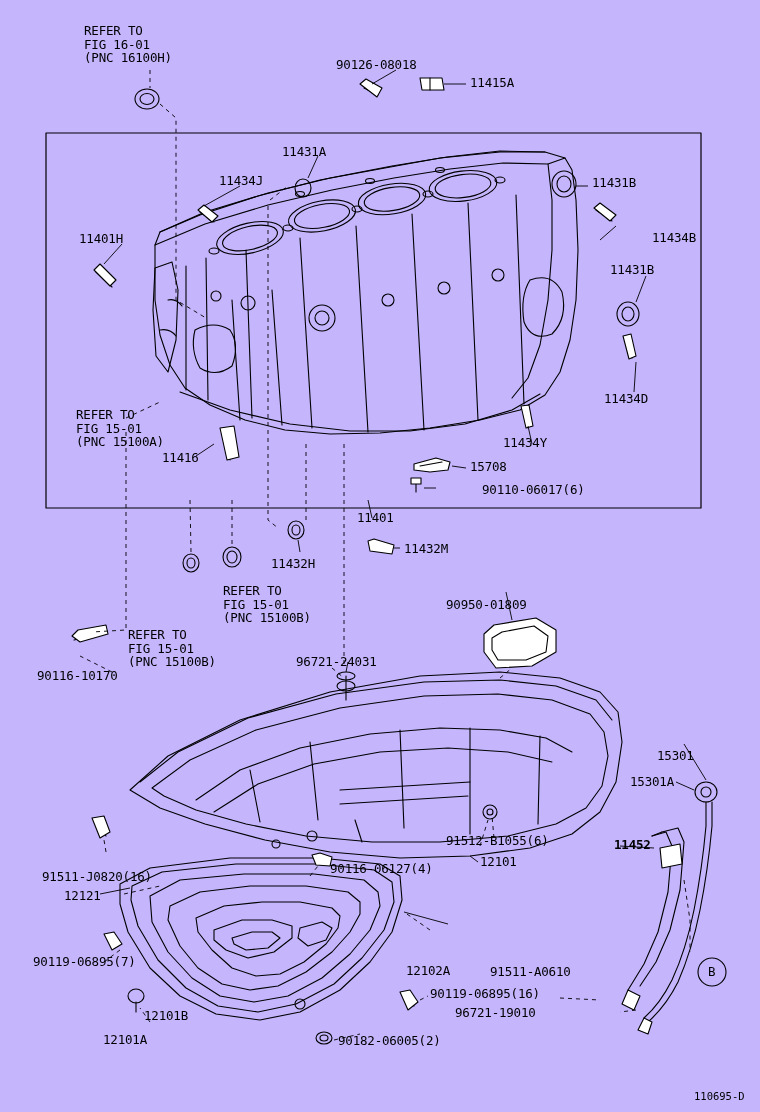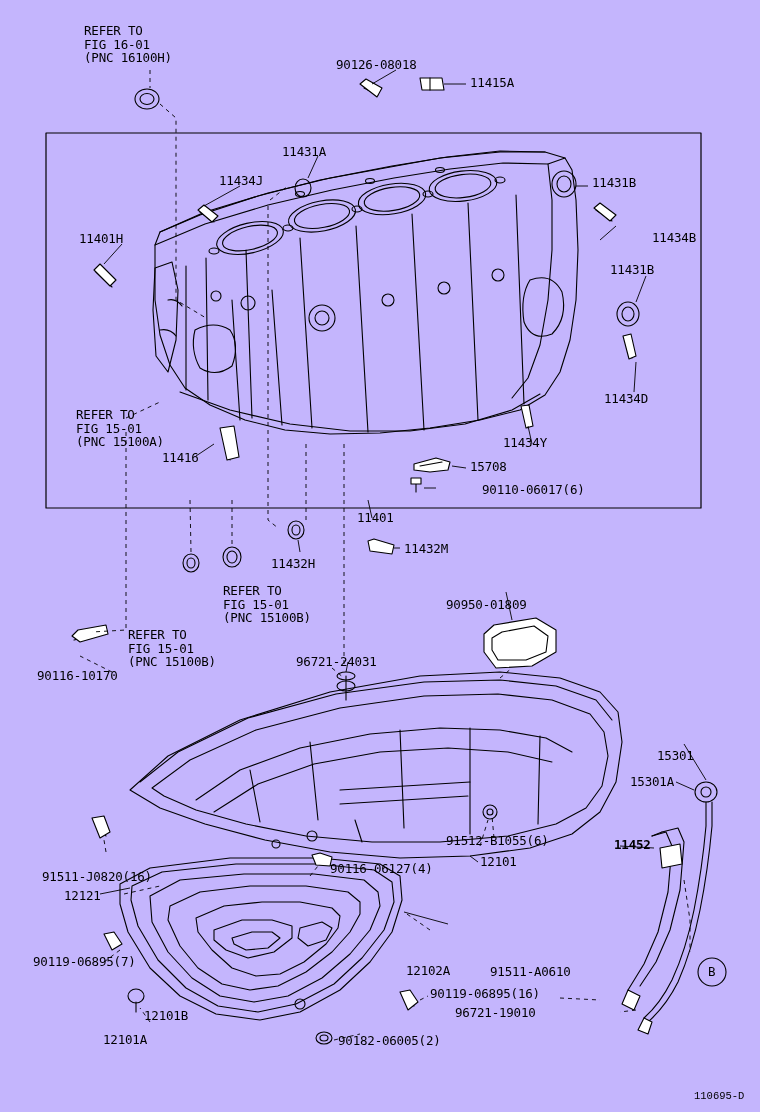--- a/index.html
+++ b/index.html
@@ -348,15 +348,15 @@
   <div class="lbl" style="left:406px; top:920px;margin-top:44px;">12102A</div>
   <div class="lbl" style="left:33px; top:955px;">90119-06895(7)</div>
   <div class="lbl" style="left:490px; top:965px;">91511-A0610</div>
   <div class="lbl" style="left:144px; top:1009px;">12101B</div>
   <div class="lbl" style="left:455px; top:1006px;">96721-19010</div>
   <div class="lbl" style="left:430px; top:987px;">90119-06895(16)</div>
   <div class="lbl" style="left:103px; top:1033px;">12101A</div>
   <div class="lbl" style="left:338px; top:1034px;">90182-06005(2)</div>
   <div class="lbl" style="left:708px; top:965px;">B</div>
 
-  <div class="footer-code" style="left:694px; top:1090px;font-family:Liberation Mono, monospace;">110695-D</div>
+  <div class="footer-code" style="left:694px; top:1090px;">110695-D</div>
 
 </div>
 
 </body></html>

